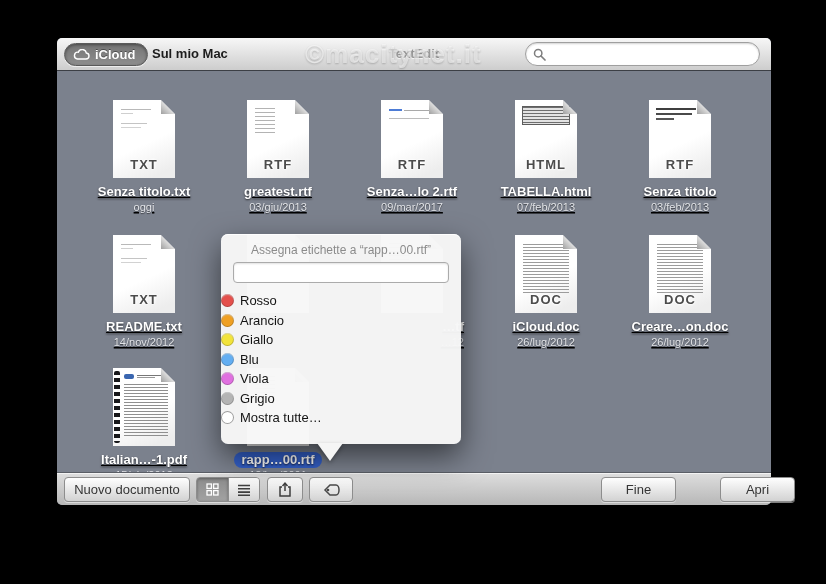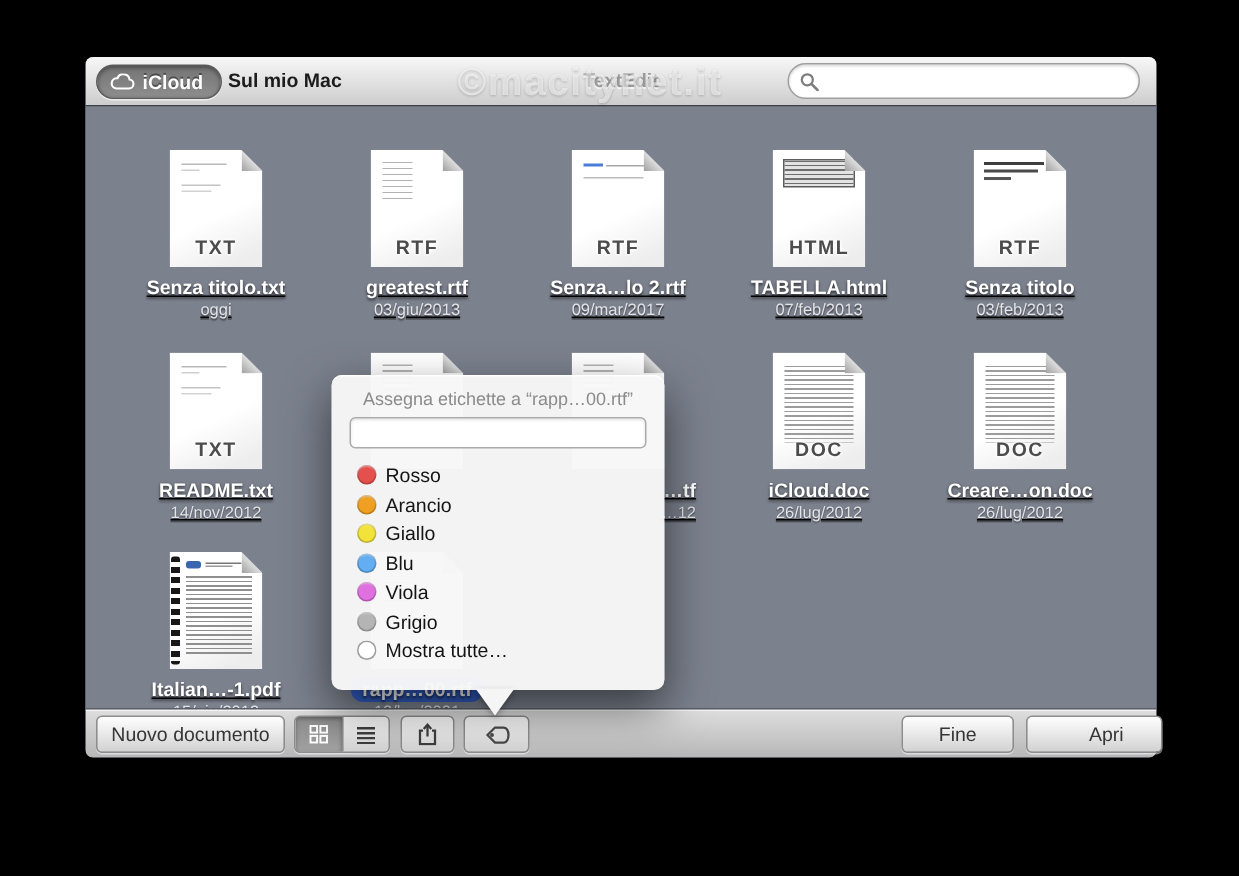--- a/index.html
+++ b/index.html
@@ -66,32 +66,32 @@
   .dc-pdf .page{clip-path:polygon(0 0,48px 0,62px 14px,62px 78px,0 78px);}
   .dc-pdf .body-lines{left:11px;top:16px;right:7px;bottom:10px;background:
       repeating-linear-gradient(to bottom,#8f8f8f 0 1px,transparent 1px 3px);}
   .comb{position:absolute;left:1px;top:3px;bottom:3px;width:6px;background:
       repeating-linear-gradient(to bottom,#17171a 0 4px,transparent 4px 7px);border-radius:2px;}
   .pdf-logo{position:absolute;left:11px;top:6px;width:10px;height:5px;background:#3a66b0;border-radius:2px;}
   .pdf-head{position:absolute;left:24px;top:7px;width:24px;height:3px;background:
       linear-gradient(#777,#777) 0 0/24px 1px no-repeat,linear-gradient(#999,#999) 0 2px/18px 1px no-repeat;}
 
   
-  .popover{position:absolute;left:164px;top:212px;width:222px;height:210px;z-index:10;
+  .popover{position:absolute;left:164px;top:196px;width:240px;height:210px;z-index:10;
            background:rgba(247,247,247,.97);border-radius:7px;
            box-shadow:0 12px 30px rgba(0,0,0,.55),inset 0 1px 0 rgba(255,255,255,.9);}
   .pop-arrow{position:absolute;top:100%;left:96px;width:0;height:0;margin-top:-1px;
              border-left:13px solid transparent;border-right:13px solid transparent;border-top:18px solid #f5f5f5;
              filter:drop-shadow(0 2px 2px rgba(0,0,0,.3));}
   .pop-title{margin-top:9px;text-align:center;font-size:12px;color:#8b8b8b;}
   .pop-field{position:absolute;left:12px;right:12px;top:28px;height:19px;background:#fff;border:1px solid #ababab;
              border-radius:4px;box-shadow:inset 0 1px 2px rgba(0,0,0,.12);font-size:13px;padding:0 6px;outline:none;
              font-family:"Liberation Sans",sans-serif;}
   .pop-list{position:absolute;left:0;right:0;top:57px;}
-  .pop-item{display:flex;align-items:center;height:19.5px;padding-left:17px;cursor:default;}
+  .pop-item{display:flex;align-items:center;height:19.5px;cursor:default;}
   .dot{width:13px;height:13px;border-radius:50%;margin-right:6px;flex:0 0 auto;
        box-shadow:inset 0 1px 1px rgba(255,255,255,.55),inset 0 0 0 1px rgba(0,0,0,.22);}
   .dot.hollow{background:#fff !important;box-shadow:inset 0 0 0 1px #9c9c9c;}
   .pop-item span.lbl{font-size:13px;color:#141414;}
 
   
   .toolbar{position:absolute;left:0;right:0;bottom:0;height:32px;border-radius:0 0 5px 5px;z-index:5;
            background:linear-gradient(#dedede,#b7b7b7);border-top:1px solid #5a5e66;
            box-shadow:inset 0 1px 0 rgba(255,255,255,.65);}
   .btn{position:absolute;top:4px;height:23px;background:linear-gradient(#fefefe,#d2d2d2);
@@ -339,19 +339,19 @@
     </div>
     <div class="btn" style="left:252px;width:42px;">
       <svg width="18" height="14" viewBox="0 0 18 14">
         <path d="M8 2 h6 a3 5 0 0 1 0 10 h-6 l-5-5 z" fill="none" stroke="#4a4a4a" stroke-width="1.5"></path>
         <circle cx="6" cy="7" r="1.3" fill="#4a4a4a"></circle>
       </svg>
     </div>
     <div class="btn" style="left:544px;width:73px;">
       <span>Fine</span>
     </div>
-    <div class="btn" style="left:627px;width:73px;padding-left:16px;">
+    <div class="btn" style="left:663px;width:73px;">
       <span>Apri</span>
     </div>
   </div>
 
   <div class="watermark">©macitynet.it</div>
 </div>
 
 </body></html>

